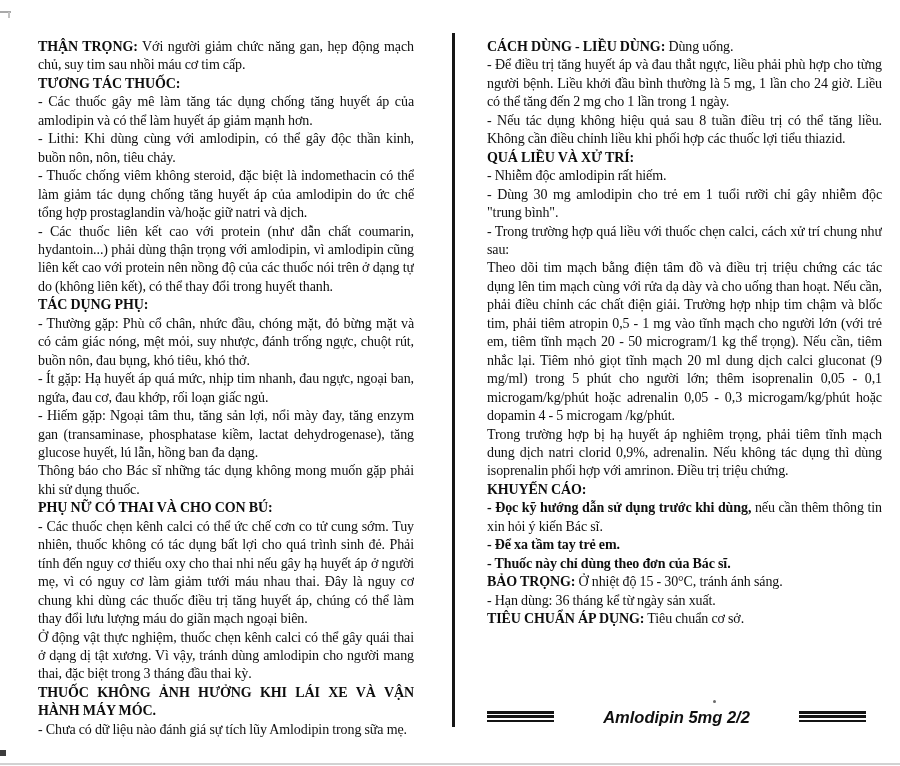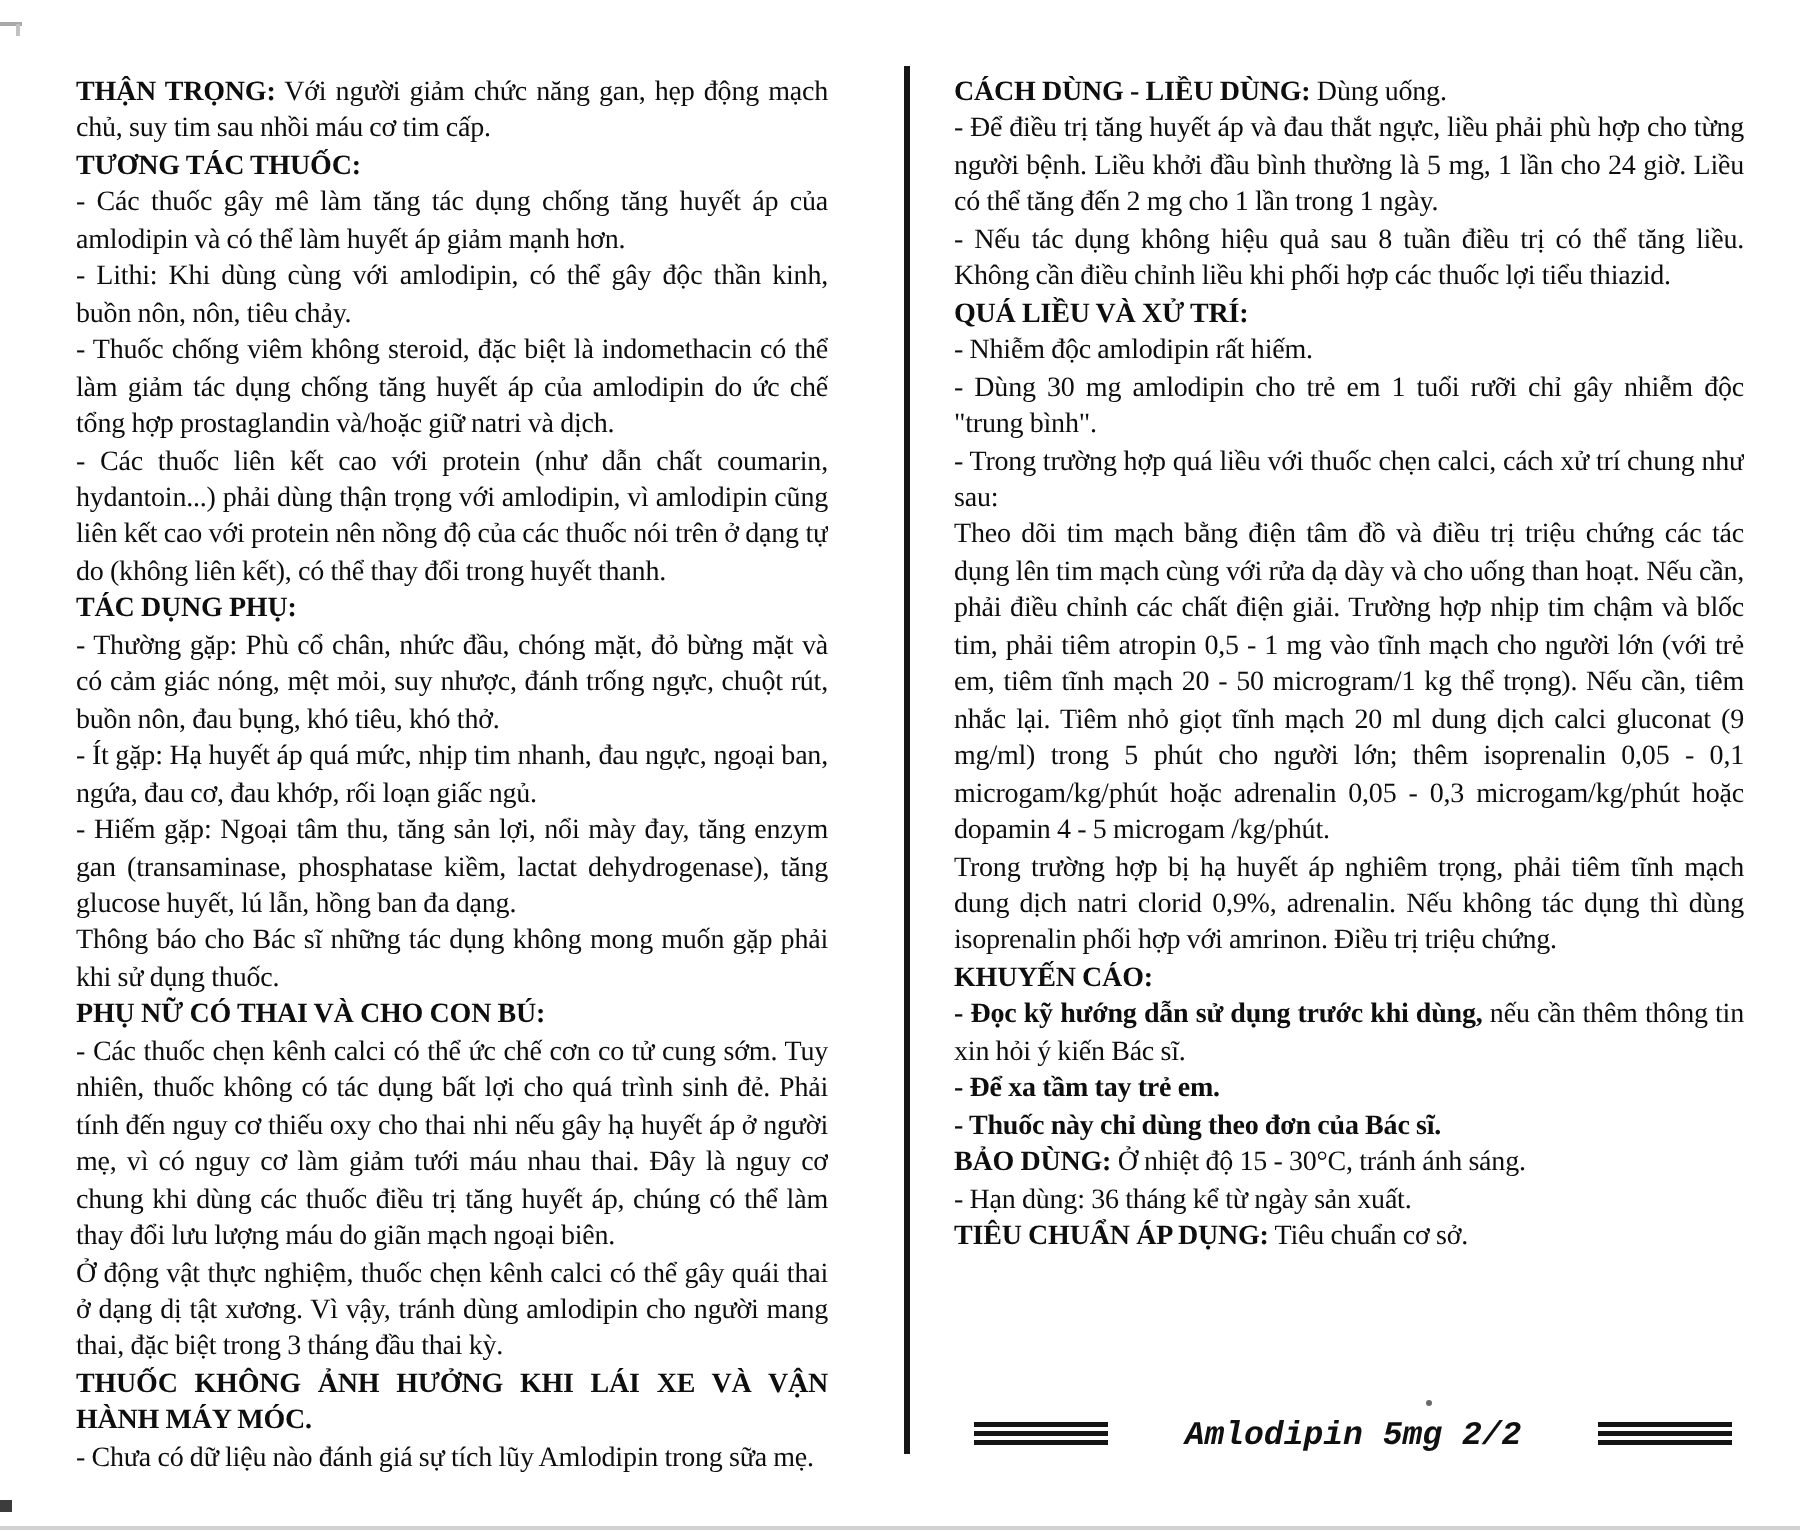--- a/index.html
+++ b/index.html
@@ -18,21 +18,21 @@
     background: #ffffff;
     font-family: "Liberation Serif", "DejaVu Serif", serif;
     color: #0e0e0e;
   }
   .col {
     position: absolute;
     top: 38px;
     overflow: hidden;
   }
   .col-left  { left: 38px;  width: 376px; height: 706px; }
-  .col-right { left: 477px; width: 395px; height: 662px; }
+  .col-right { left: 487px; width: 395px; height: 662px; }
   p.block {
     margin: 0;
     padding: 0;
     font-size: 14px;
     line-height: 18.45px;
     text-align: justify;
     letter-spacing: -0.1px;
     word-spacing: -0.2px;
   }
   p.block b { font-weight: bold; }
@@ -57,21 +57,21 @@
   .print-mark {
     width: 67px;
     height: 13px;
     background: repeating-linear-gradient(
       to bottom,
       #141414 0px, #141414 2.6px,
       #ffffff 2.6px, #ffffff 4.4px
     );
   }
   .footer-label {
-    font-family: Liberation Mono, monospace;
+    font-family: Liberation Sans, sans-serif;
     font-style: italic;
     font-weight: bold;
     font-size: 16.5px;
     color: #101010;
     white-space: nowrap;
   }
   
   .corner-mark-h { position: absolute; left: 0; top: 11px; width: 11px; height: 2px; background: #a9a9a9; }
   .corner-mark-v { position: absolute; left: 8px; top: 12px; width: 2px; height: 6px; background: #c2c2c2; }
   .bottom-speck  { position: absolute; left: 0; top: 750px; width: 6px; height: 6px; background: #3c3c3c; }
@@ -114,21 +114,21 @@
       <p class="block"><b>QUÁ LIỀU VÀ XỬ TRÍ:</b></p>
       <p class="block">- Nhiễm độc amlodipin rất hiếm.</p>
       <p class="block">- Dùng 30 mg amlodipin cho trẻ em 1 tuổi rưỡi chỉ gây nhiễm độc "trung bình".</p>
       <p class="block">- Trong trường hợp quá liều với thuốc chẹn calci, cách xử trí chung như sau:</p>
       <p class="block">Theo dõi tim mạch bằng điện tâm đồ và điều trị triệu chứng các tác dụng lên tim mạch cùng với rửa dạ dày và cho uống than hoạt. Nếu cần, phải điều chỉnh các chất điện giải. Trường hợp nhịp tim chậm và blốc tim, phải tiêm atropin 0,5 - 1 mg vào tĩnh mạch cho người lớn (với trẻ em, tiêm tĩnh mạch 20 - 50 microgram/1 kg thể trọng). Nếu cần, tiêm nhắc lại. Tiêm nhỏ giọt tĩnh mạch 20 ml dung dịch calci gluconat (9 mg/ml) trong 5 phút cho người lớn; thêm isoprenalin 0,05 - 0,1 microgam/kg/phút hoặc adrenalin 0,05 - 0,3 microgam/kg/phút hoặc dopamin 4 - 5 microgam /kg/phút.</p>
       <p class="block">Trong trường hợp bị hạ huyết áp nghiêm trọng, phải tiêm tĩnh mạch dung dịch natri clorid 0,9%, adrenalin. Nếu không tác dụng thì dùng isoprenalin phối hợp với amrinon. Điều trị triệu chứng.</p>
       <p class="block"><b>KHUYẾN CÁO:</b></p>
       <p class="block"><b>- Đọc kỹ hướng dẫn sử dụng trước khi dùng,</b> nếu cần thêm thông tin xin hỏi ý kiến Bác sĩ.</p>
       <p class="block"><b>- Để xa tầm tay trẻ em.</b></p>
       <p class="block"><b>- Thuốc này chỉ dùng theo đơn của Bác sĩ.</b></p>
-      <p class="block"><b>BẢO DÙNG:</b> Ở nhiệt độ 15 - 30°C, tránh ánh sáng.</p>
+      <p class="block"><b>BẢO TRỌNG:</b> Ở nhiệt độ 15 - 30°C, tránh ánh sáng.</p>
       <p class="block">- Hạn dùng: 36 tháng kể từ ngày sản xuất.</p>
       <p class="block"><b>TIÊU CHUẨN ÁP DỤNG:</b> Tiêu chuẩn cơ sở.</p>
     </div>
 
   <div class="footer-row">
     <div class="print-mark"></div>
     <div class="footer-label">Amlodipin 5mg 2/2</div>
     <div class="print-mark"></div>
   </div>
 

